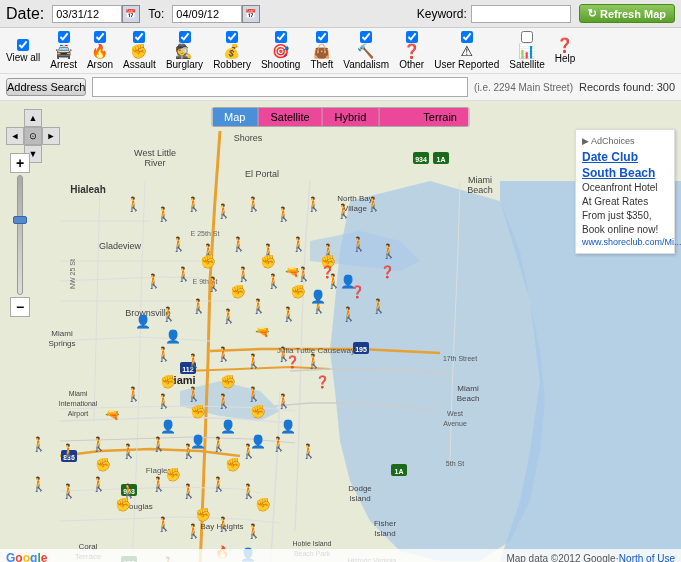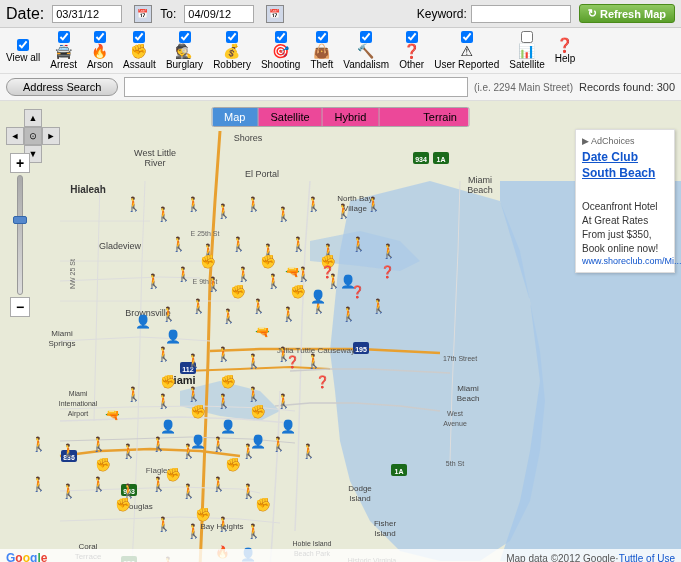--- a/index.html
+++ b/index.html
@@ -8,21 +8,21 @@
     
     #top-bar {
       background: #e8e8e8;
       border-bottom: 1px solid #ccc;
       padding: 4px 6px;
       display: flex;
       align-items: center;
       gap: 8px;
       flex-wrap: wrap;
     }
-    .date-group { display: flex; align-items: center; gap: 12px; }
+    .date-group { display: flex; align-items: center; gap: 0; }
     .date-label { font-size: 16px; }
     .date-input {
       border: 1px solid #aaa;
       background: white;
       padding: 1px 3px;
       font-size: 11px;
       width: 70px;
       height: 18px;
     }
     .cal-btn {
@@ -68,22 +68,22 @@
       border-bottom: 1px solid #ddd;
       padding: 3px 6px;
       display: flex;
       align-items: center;
       gap: 6px;
     }
     .addr-input { flex: 1; border: 1px solid #aaa; padding: 2px 4px; font-size: 11px; height: 20px; }
     .addr-btn {
       background: linear-gradient(to bottom, #f0f0f0, #d0d0d0);
       border: 1px solid #999;
-      border-radius: 9px;
-      padding: 2px 16px;
+      border-radius: 3px;
+      padding: 2px 0;
       cursor: pointer;
       font-size: 11px;
     }
     .addr-hint { font-size: 10px; color: #666; }
     .records { font-size: 11px; margin-left: auto; color: #333; }
 
     
     #map-area {
       position: relative;
       width: 681px;
@@ -185,21 +185,21 @@
       width: 100px;
       background: white;
       border: 1px solid #ddd;
       padding: 6px;
       font-size: 10px;
       z-index: 10;
       box-shadow: 1px 1px 3px rgba(0,0,0,0.2);
     }
     .ad-choices { font-size: 9px; color: #666; margin-bottom: 4px; display: flex; align-items: center; gap: 2px; }
     .ad-title { font-size: 12px; font-weight: bold; color: #1155cc; text-decoration: underline; line-height: 1.3; }
-    .ad-body { font-size: 10px; color: #333; margin-top: 19px; line-height: 1.4; }
+    .ad-body { font-size: 10px; color: #333; margin-top: 0; line-height: 1.4; }
     .ad-link { color: #1155cc; font-size: 9px; }
 
     
     #bottom-bar {
       position: absolute;
       bottom: 0;
       left: 0;
       right: 0;
       height: 18px;
       background: rgba(255,255,255,0.8);
@@ -615,15 +615,15 @@
     <div class="ad-body">Oceanfront Hotel At Great Rates From just $350, Book online now!</div>
     <div class="ad-link">www.shoreclub.com/Mi...</div>
   </div>
 
   <div id="bottom-bar">
     <div class="google-logo">
       <span>G</span><span>o</span><span>o</span><span>g</span><span>l</span><span>e</span>
     </div>
     <span>Map data ©2012 Google</span>
     <span> · </span>
-    <a class="terms-link">Tuttle of Use</a>
+    <a class="terms-link">North of Use</a>
   </div>
 </div>
 
 </body></html>

